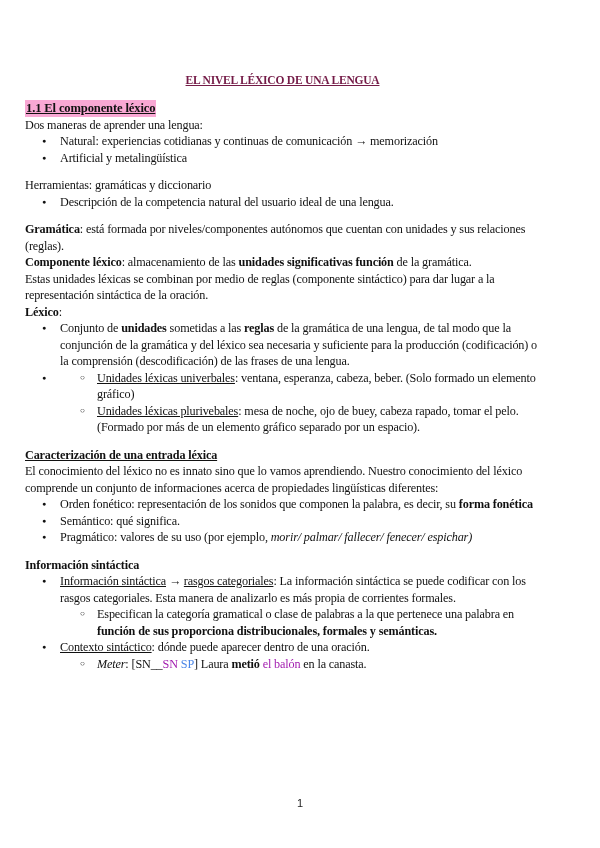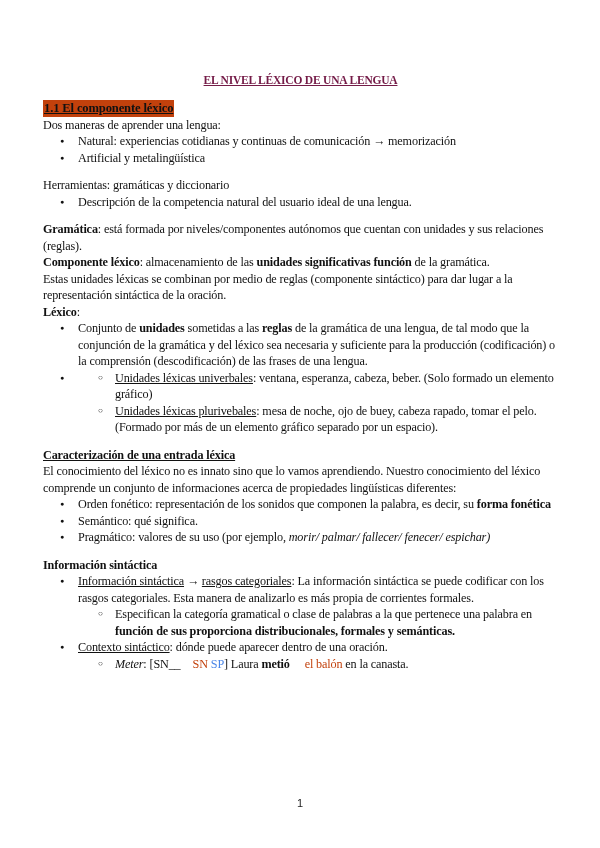--- a/index.html
+++ b/index.html
@@ -1,34 +1,34 @@
 <!DOCTYPE html>
 <html><head>
 <meta charset="utf-8">
 <style>
   html, body { margin: 0; padding: 0; background: #ffffff; }
   body { width: 600px; height: 848px; position: relative; overflow: hidden;
          font-family: "Liberation Serif", "DejaVu Serif", serif; color: #111; }
-  .page { position: absolute; left: 43px; top: 72px; width: 515px; font-size: 12.2px; line-height: 16.5px; letter-spacing: -0.15px; }
+  .page { position: absolute; left: 25px; top: 72px; width: 515px; font-size: 12.2px; line-height: 16.5px; letter-spacing: -0.15px; }
   .title { text-align: center; font-weight: bold; color: #741b47; text-decoration: underline; font-size: 11.5px; margin: 0 0 11px 0; letter-spacing: -0.2px; }
-  .h1 { display: inline-block; background: #c2410c; font-weight: bold; text-decoration: underline; font-size: 12.6px; padding: 0 1px; line-height: 17px; }
+  .h1 { display: inline-block; background: #f9a8d4; font-weight: bold; text-decoration: underline; font-size: 12.6px; padding: 0 1px; line-height: 17px; }
   .h2 { font-weight: bold; text-decoration: underline; }
   .h3 { font-weight: bold; }
   p { margin: 0; }
   .gap { height: 11px; }
   ul { margin: 0; padding: 0; list-style: none; }
   li { position: relative; }
   ul.l1 > li { padding-left: 35px; }
   ul.l1 > li::before { content: "\25CF"; position: absolute; left: 17px; top: 0; font-size: 7px; }
   ul.l2 > li { padding-left: 72px; margin-left: -35px; }
   ul.l2 > li::before { content: "\25CB"; position: absolute; left: 55px; top: 0; font-size: 8px; }
   .u { text-decoration: underline; }
   .b { font-weight: bold; }
   .i { font-style: italic; }
-  .purple { color: #c2410c; margin-left: 12px; }
+  .purple { color: #a21caf; }
   .blue { color: #4a86e8; }
   .pagenum { position: absolute; top: 797px; left: 0; width: 600px; text-align: center; font-family: "Liberation Sans", sans-serif; font-size: 11px; color: #222; }
 </style>
 </head>
 <body>
 
 <div class="page">
   <p class="title">EL NIVEL LÉXICO DE UNA LENGUA</p>
 
   <div>

